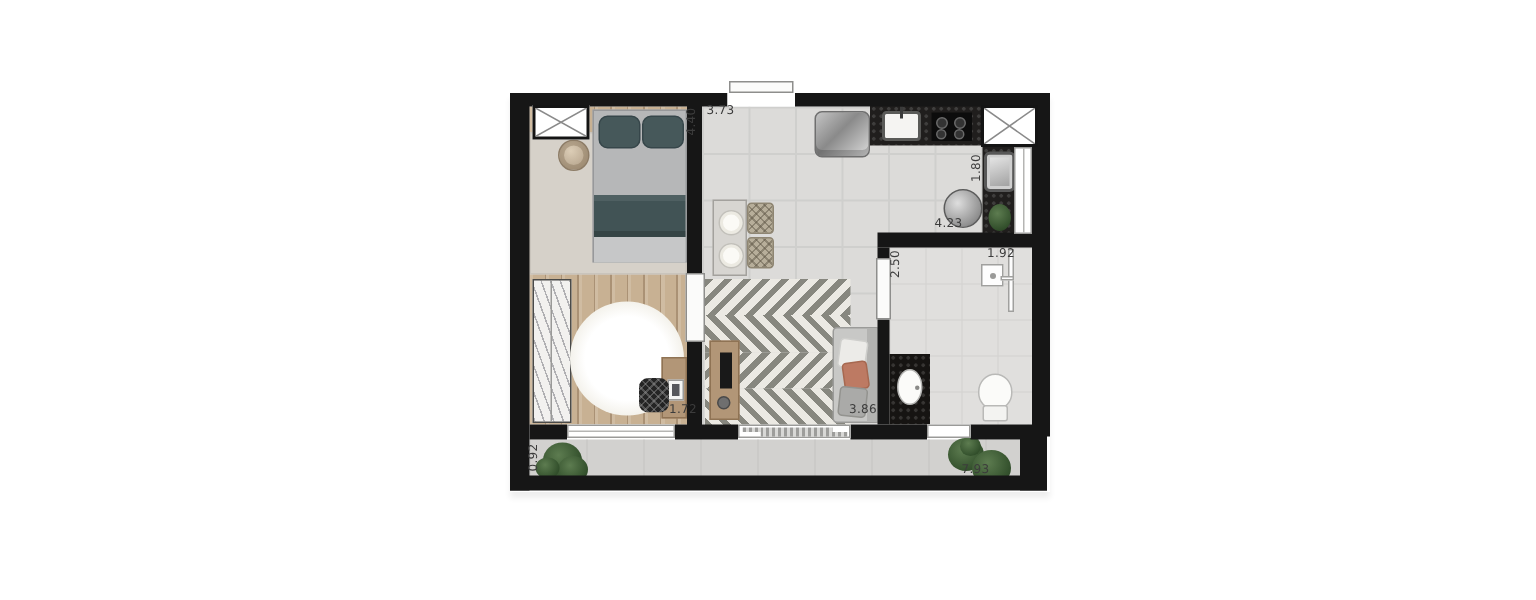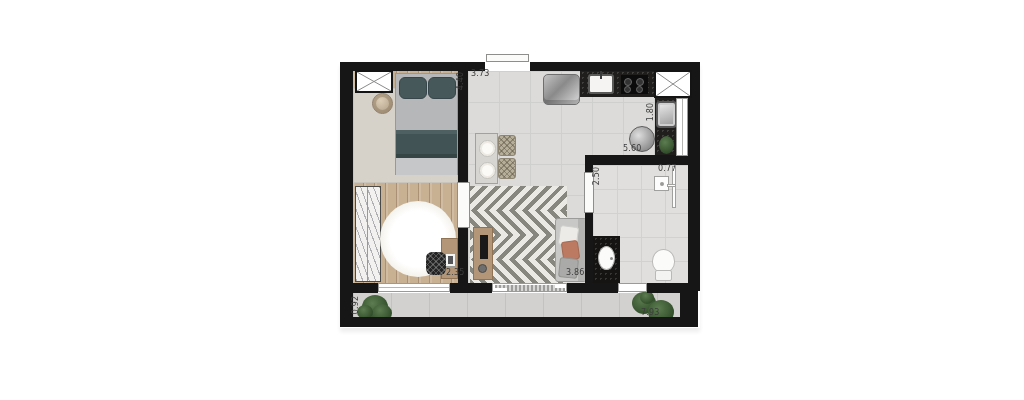--- a/index.html
+++ b/index.html
@@ -187,21 +187,21 @@
     </div>
     <div class="window" style="left:278px;top:221px;width:29px;height:9px;"></div>
     <div class="window" style="left:152px;top:221px;width:75px;height:9px;">
       <div class="abs" style="left:2px;top:1px;width:60px;height:3px;background:repeating-linear-gradient(90deg,#9d9d9b 0 2px,#d8d8d6 2px 4px);"></div>
       <div class="abs" style="left:14px;top:4px;width:58px;height:3px;background:repeating-linear-gradient(90deg,#9d9d9b 0 2px,#d8d8d6 2px 4px);"></div>
     </div>
 
     <span class="dim" style="left:131px;top:8px;">3.73</span>
     <span class="dim v" style="left:105px;top:15px;">4.40</span>
     <span class="dim v" style="left:295px;top:46px;">1.80</span>
-    <span class="dim" style="left:283px;top:83px;">5.60</span>
-    <span class="dim" style="left:318px;top:103px;">0.77</span>
+    <span class="dim" style="left:283px;top:83px;">4.23</span>
+    <span class="dim" style="left:318px;top:103px;">1.92</span>
     <span class="dim v" style="left:241px;top:110px;">2.50</span>
-    <span class="dim" style="left:106px;top:207px;">2.35</span>
+    <span class="dim" style="left:106px;top:207px;">1.72</span>
     <span class="dim" style="left:226px;top:207px;">3.86</span>
     <span class="dim" style="left:301px;top:247px;">7.93</span>
     <span class="dim v" style="left:0px;top:239px;">0.92</span>
   </div>
 </div>
 
 </body></html>

